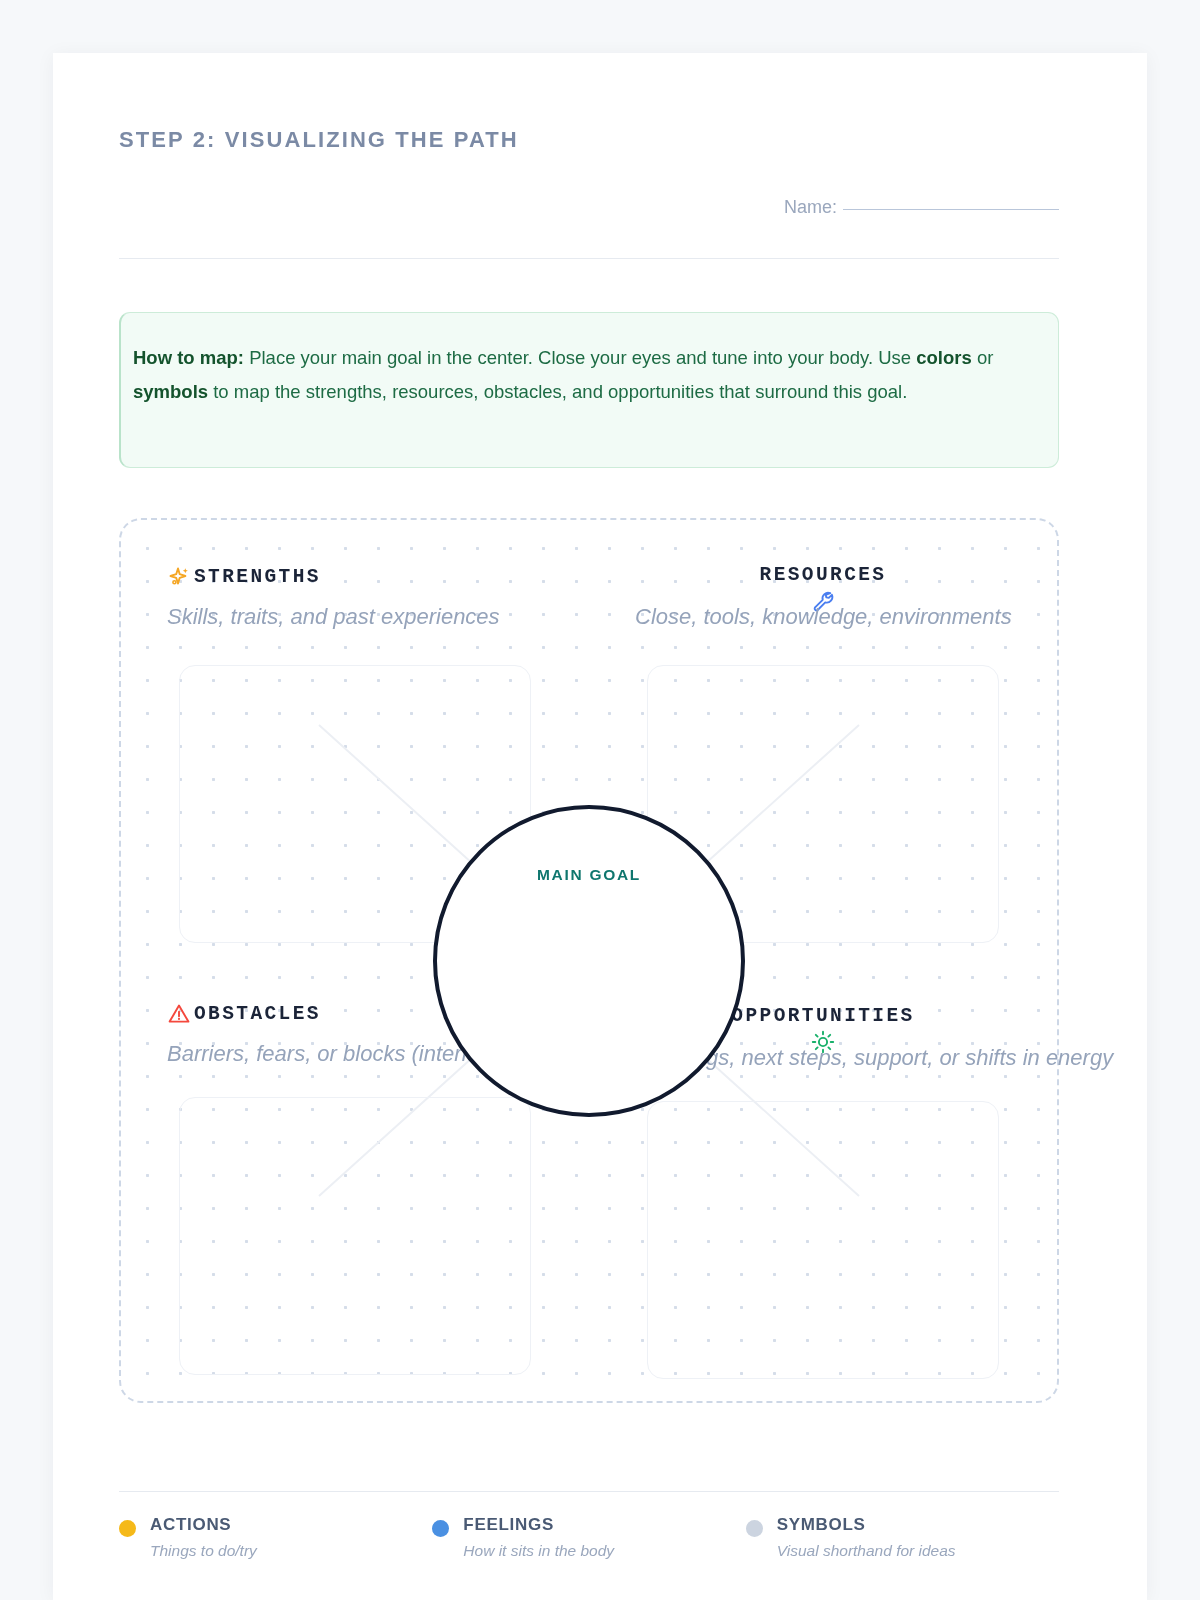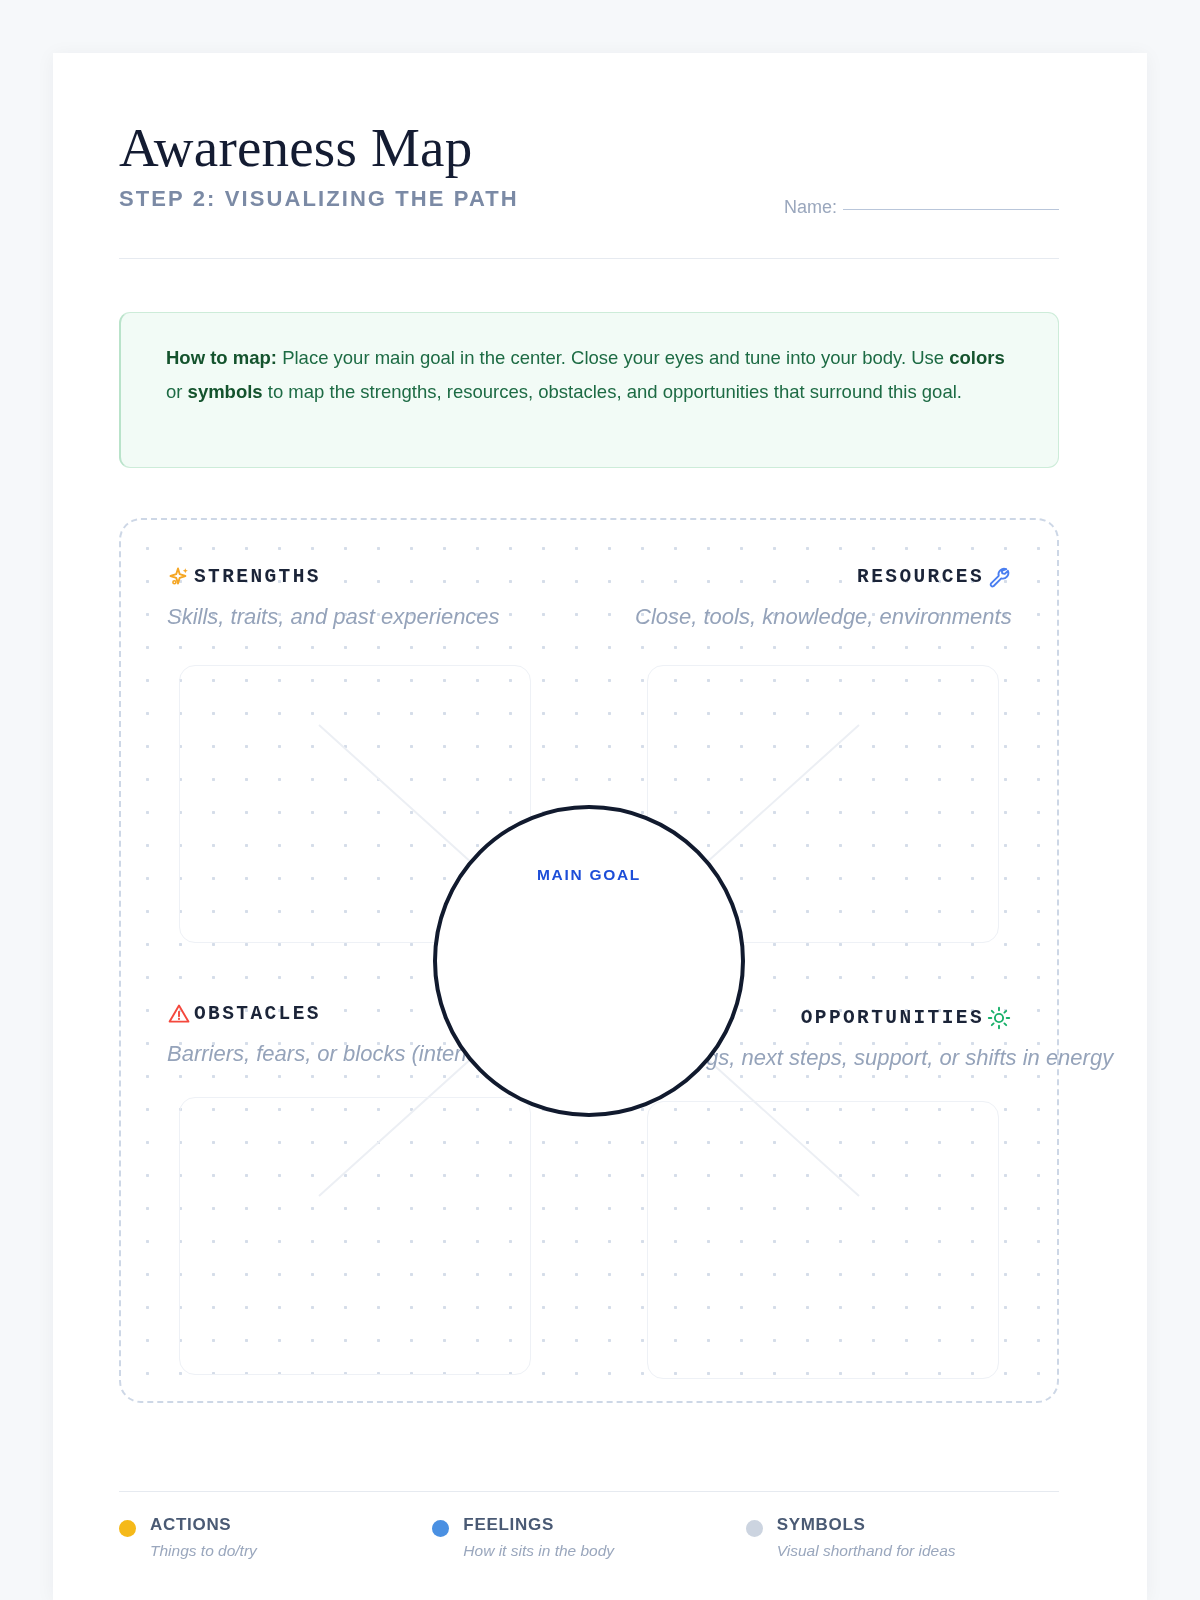--- a/index.html
+++ b/index.html
@@ -73,21 +73,21 @@
   .callout {
     position: absolute;
     left: 66px;
     top: 259px;
     width: 940px;
     min-height: 156px;
     background: #f2fbf6;
     border: 1px solid #cdecd9;
     border-left: 2px solid #b9e3ca;
     border-radius: 11px;
-    padding: 28px 32px 26px 45px;
+    padding: 28px 32px 26px 12px;
   }
   .callout p {
     font-size: 18.5px;
     line-height: 1.85;
     color: #1d6b44;
   }
   .callout b { font-weight: bold; color: #14532d; }
 
   
   .map {
@@ -114,21 +114,21 @@
   .q-bl { left: 0;   bottom: 4px; }
   .q-br { right: 0;  bottom: 0; text-align: right; }
 
   .q-head {
     display: flex;
     align-items: center;
     gap: 3px;
     height: 26px;
     font-family: Liberation Mono, monospace;
   }
-  .q-tr .q-head, .q-br .q-head { justify-content: flex-end; }
+  .q-tr .q-head, .q-br .q-head { justify-content: flex-start; flex-direction: column; }
   .q-label {
     font-size: 19.5px;
     font-weight: bold;
     letter-spacing: 2.4px;
     color: #1b2438;
     text-transform: uppercase;
     white-space: nowrap;
   }
   .q-icon { width: 24px; height: 24px; flex: none; display: block; }
   .q-sub {
@@ -165,21 +165,21 @@
   }
   .goal-label {
     position: absolute;
     top: 57px;
     left: 0;
     right: 0;
     text-align: center;
     font-size: 15.5px;
     font-weight: bold;
     letter-spacing: 1.7px;
-    color: #1d4ed8;
+    color: #0f766e;
     text-transform: uppercase;
   }
 
   
   .footer-rule {
     position: absolute;
     left: 66px;
     top: 1438px;
     width: 940px;
     height: 1px;
@@ -210,21 +210,20 @@
     font-style: italic;
     color: #9aa7bd;
   }
 </style>
 </head>
 <body>
 
 <div class="page-card">
 
   <div class="header">
-    <div class="title">Awareness Map</div>
     <div class="subtitle">STEP 2: VISUALIZING THE PATH</div>
     <div class="name-field">
       <span>Name:</span><span class="name-rule"></span>
     </div>
   </div>
   <div class="header-rule"></div>
 
   <div class="callout">
     <p><b>How to map:</b><span> Place your main goal in the center. Close your eyes and tune into your body. Use </span><b>colors</b><span> or </span><b>symbols</b><span> to map the strengths, resources, obstacles, and opportunities that surround this goal.</span></p>
   </div>

